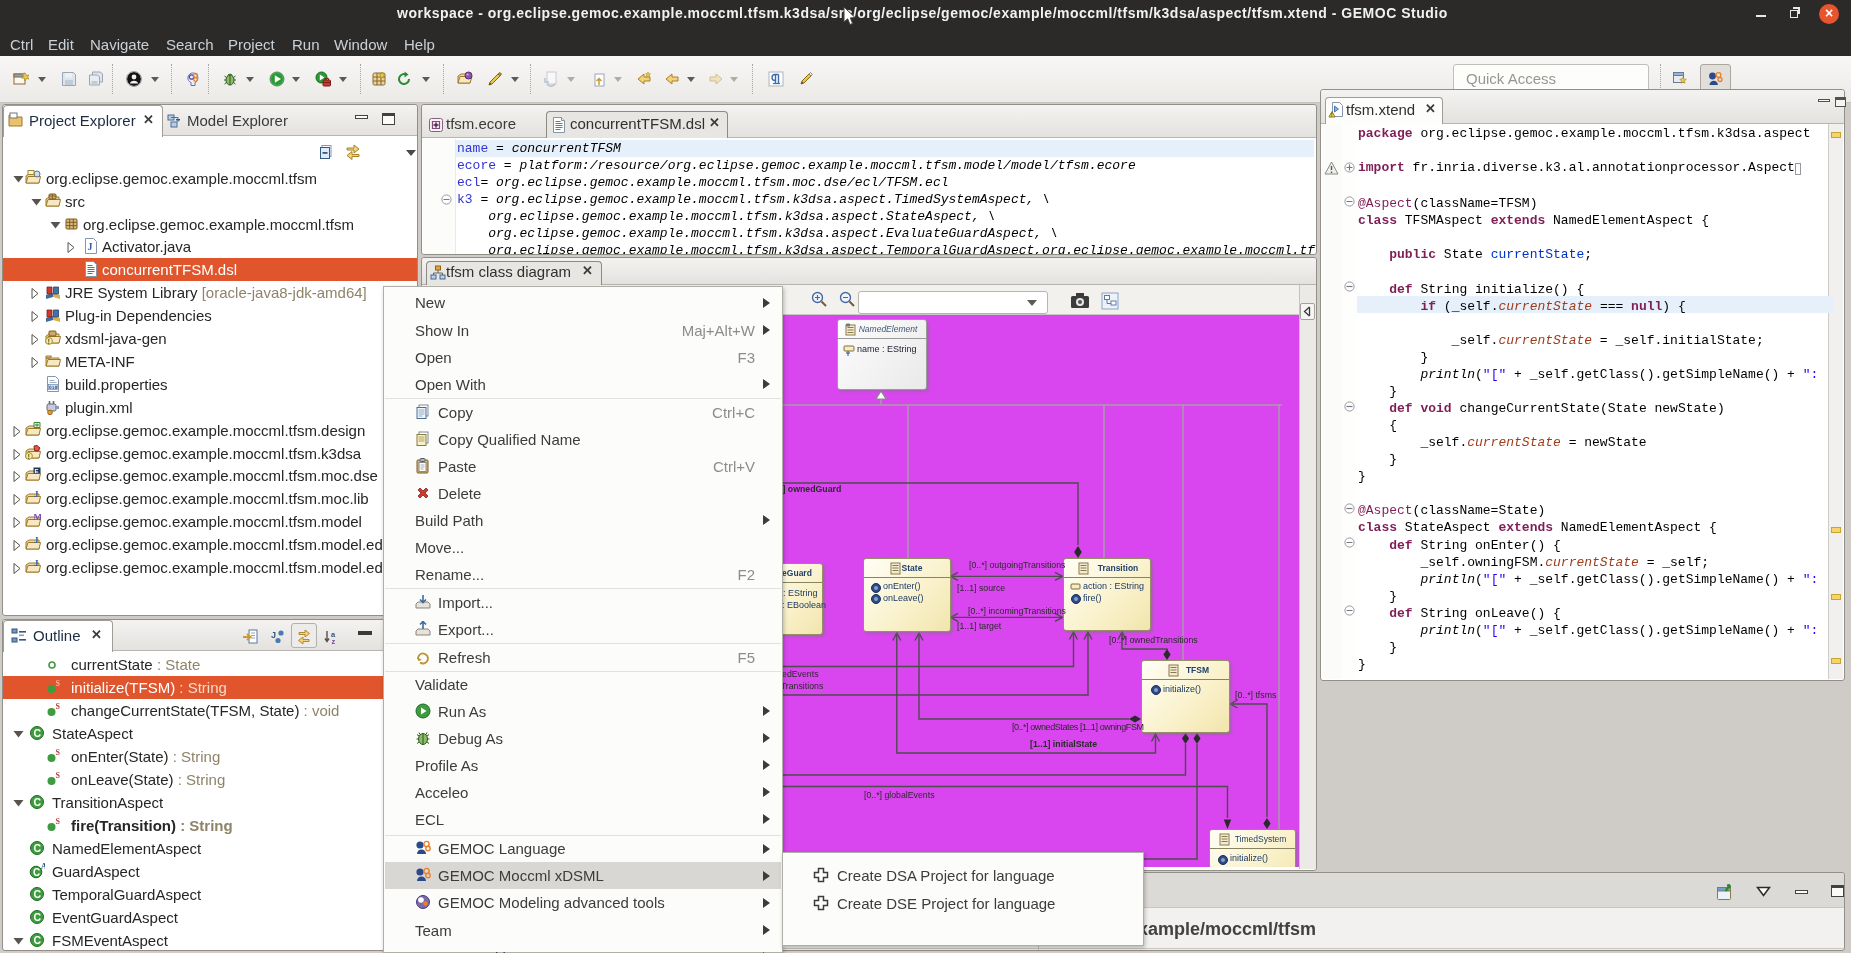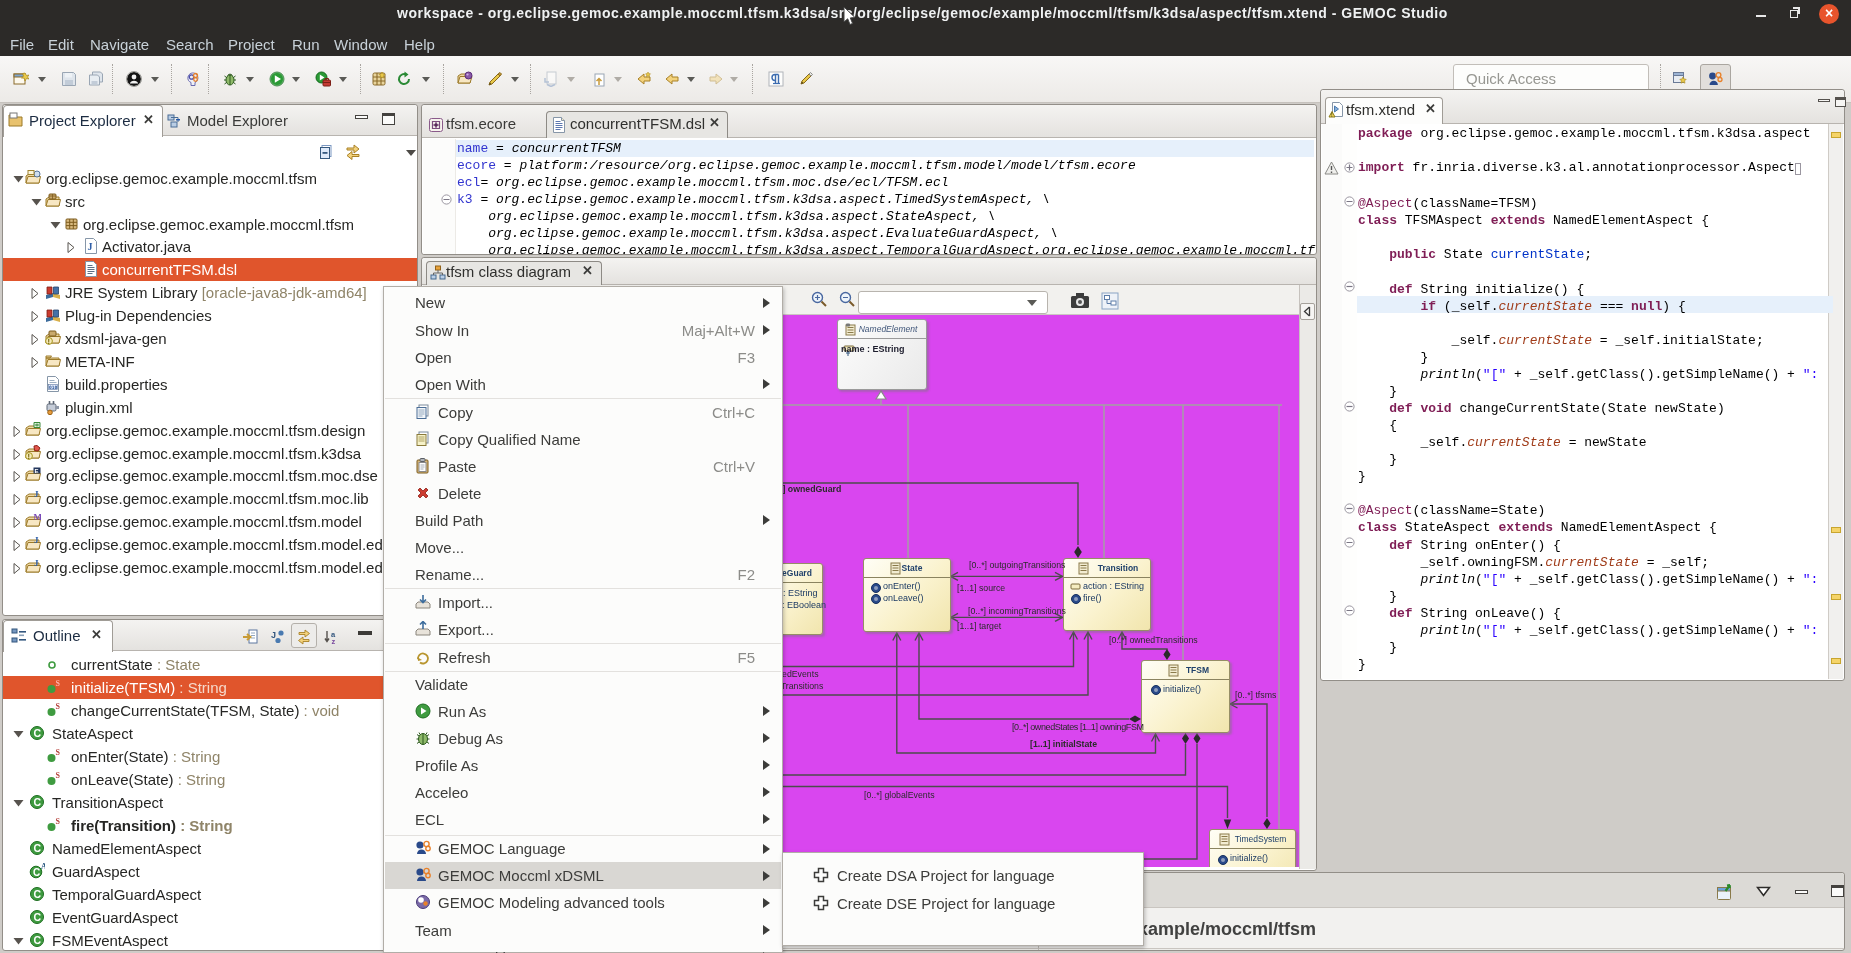--- a/index.html
+++ b/index.html
@@ -51,21 +51,21 @@
   
   .dbox { position:absolute; border:1px solid #968e66; border-radius:3px; background:linear-gradient(135deg,#fffef6 0%,#faf2cd 55%,#f1e5ad 100%); box-shadow:2px 2px 2px rgba(120,120,120,.45); }
   .dbox .ttl { position:absolute; left:0; right:0; top:0; height:19px; border-bottom:1px solid #8a835f; text-align:center; font-size:8.5px; font-weight:bold; color:#20416b; line-height:19px; }
   .dfield { position:absolute; font-size:9px; color:#1c3a63; white-space:nowrap; }
   .elabel { position:absolute; font-size:8.75px; color:#2b2b2b; white-space:nowrap; font-weight:500; }
 </style></head>
 <body>
 
 <div id="titlebar" class="abs"></div>
 <div id="title-text" class="abs">workspace - org.eclipse.gemoc.example.moccml.tfsm.k3dsa/src/org/eclipse/gemoc/example/moccml/tfsm/k3dsa/aspect/tfsm.xtend - GEMOC Studio</div>
-<div class="abs menuitem" style="left:10px;">File</div>
+<div class="abs menuitem" style="left:10px;">Ctrl</div>
 <div class="abs menuitem" style="left:48px;">Edit</div>
 <div class="abs menuitem" style="left:90px;">Navigate</div>
 <div class="abs menuitem" style="left:166px;">Search</div>
 <div class="abs menuitem" style="left:228px;">Project</div>
 <div class="abs menuitem" style="left:292px;">Run</div>
 <div class="abs menuitem" style="left:334px;">Window</div>
 <div class="abs menuitem" style="left:404px;">Help</div>
 
 <div class="abs" style="left:1756px; top:15px; width:10px; height:2px; background:#e8e8e8;"></div>
 <div class="abs" style="left:1790px; top:10px; width:8px; height:8px; border:1.5px solid #e8e8e8;"></div>
@@ -705,21 +705,21 @@
     <div class="dbox" style="left:414px; top:4px; width:90px; height:71px; background:linear-gradient(130deg,#fdfdfd,#e9e9e9); border-color:#9a9a9a;">
       <div class="ttl" style="border-color:#9a9a9a; color:#41577a; font-style:italic; padding-left:12px; font-weight:normal;"><svg style="position:absolute;left:7px;top:3px" width="11" height="13" viewBox="0 0 11 13">
             <rect x="1" y="2" width="9" height="10" fill="#f2ecd2" stroke="#8a7a4a"></rect>
             <path d="M2.5,4.5 h6 M2.5,7 h6 M2.5,9.5 h6" stroke="#8a7a4a"></path>
             <rect x="1" y="0.5" width="4" height="3" fill="#777" rx="1"></rect>
           </svg>NamedElement</div>
       <svg style="position:absolute;left:5px;top:24px" width="14" height="14" viewBox="0 0 14 14">
           <rect x="1" y="2" width="10" height="5" rx="1" fill="#f5edc0" stroke="#7a6a3a"></rect>
           <path d="M3,9 h4 M5,7 v5" stroke="#33567e" stroke-width="1"></path>
         </svg>
-      <div class="dfield" style="left:3px; top:23.5px; font-weight:bold; color:#1e1e2e;">name : EString</div>
+      <div class="dfield" style="left:19px; top:23.5px; font-weight:normal; color:#1e1e2e;">name : EString</div>
     </div>
     <div class="dbox" style="left:333px; top:248px; width:67px; height:72px;">
       <div class="ttl">TimeGuard</div>
       <div class="dfield" style="left:26px; top:24px;">: EString</div>
       <div class="dfield" style="left:25px; top:35.5px;">: EBoolean</div>
     </div>
     <div class="dbox" style="left:440px; top:243px; width:88px; height:74px;">
       <div class="ttl" style="padding-left:10px;"><svg style="position:absolute;left:26px;top:3px" width="11" height="13" viewBox="0 0 11 13">
             <rect x="1" y="1" width="9" height="11" fill="#f2ecd2" stroke="#8a7a4a"></rect>
             <path d="M2.5,3.5 h6 M2.5,6 h6 M2.5,8.5 h6" stroke="#8a7a4a"></path>

